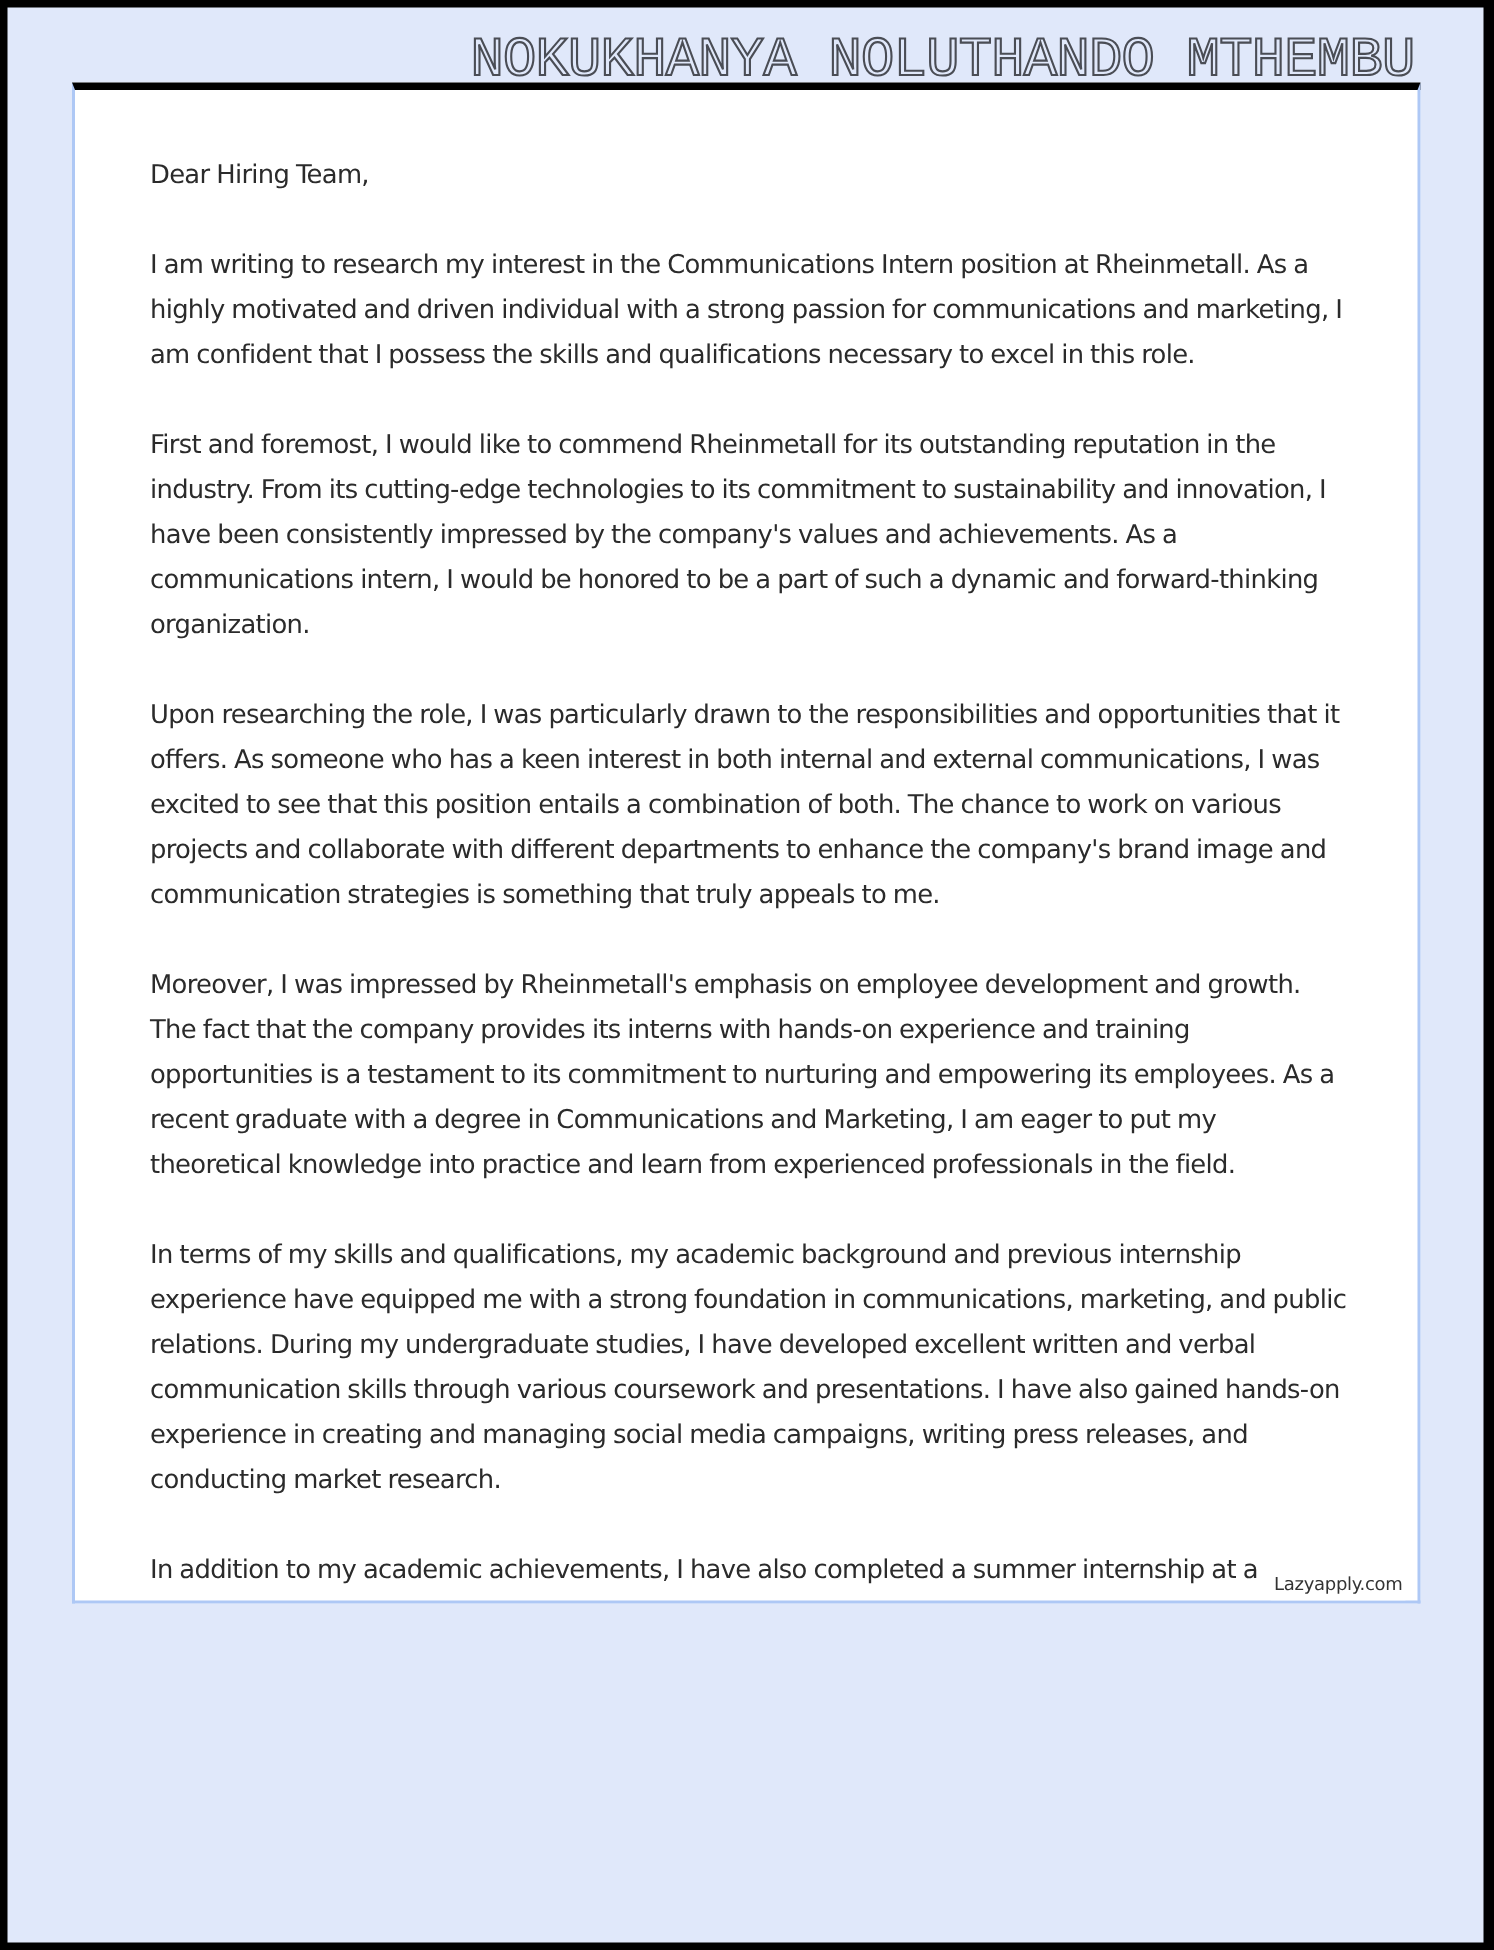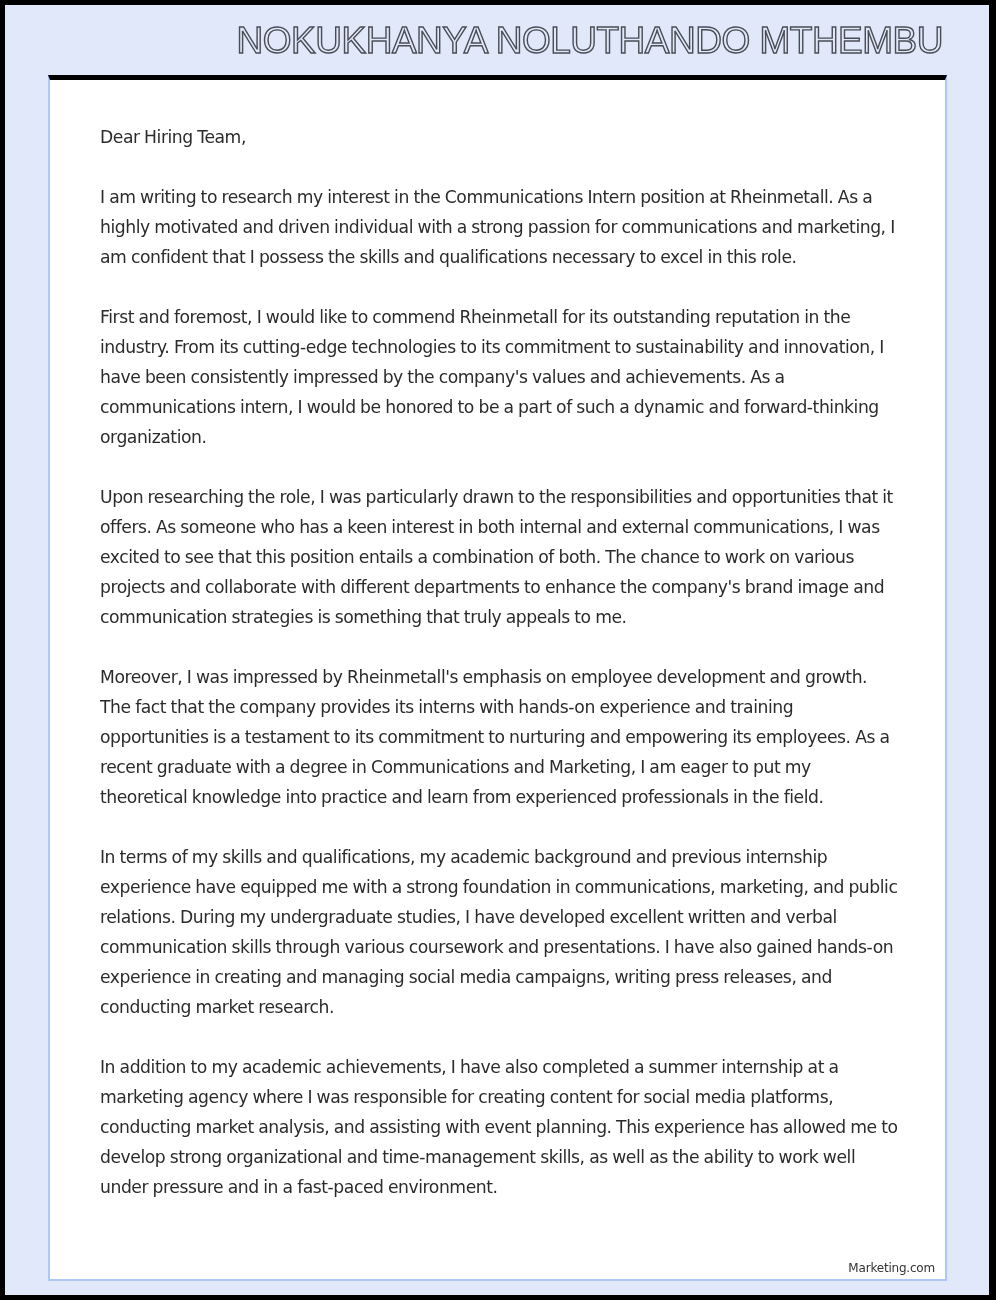--- a/index.html
+++ b/index.html
@@ -9,37 +9,36 @@
     font-family: "DejaVu Sans", sans-serif;
     position: relative;
   }
   .frame {
     position: absolute; left: 5px; top: 5px; width: 984px; height: 1290px;
     background: #e0e8fa;
   }
   .title {
     position: absolute; left: 190px; top: 12px; width: 748px;
     text-align: right;
-    font-family: Liberation Sans, sans-serif;
+    font-family: Liberation Mono, monospace;
     font-size: 37px; letter-spacing: -0.5px;
     color: #e0e8fa;
     -webkit-text-stroke: 1.4px #4a4d55;
     line-height: 48px;
     white-space: nowrap;
   }
   .card {
-    position: absolute; left: 43px; top: 50px; width: 899px; height: 1206px;
+    position: absolute; left: 43px; top: 50px; width: 899px; height: 1014px;
     background: #fff;
     border-top: 5px solid #000;
     border-left: 2px solid #aec8f5;
     border-right: 2px solid #aec8f5;
     border-bottom: 2px solid #aec8f5;
     box-sizing: border-box;
     overflow: hidden;
-    margin-top: 20px;
   }
   .letter {
     position: absolute; left: 50px; top: 42px; width: 800px;
     font-family: "DejaVu Sans", sans-serif;
     font-size: 17.2px; line-height: 30px; color: #2b2b2b;
     letter-spacing: -0.45px; word-spacing: -0.5px;
   }
   .letter p { margin: 0 0 30px 0; }
   .watermark {
     position: absolute; right: 8px; bottom: 0px;
@@ -57,15 +56,15 @@
   <div class="card">
     <div class="letter">
       <p>Dear Hiring Team,</p>
       <p>I am writing to research my interest in the Communications Intern position at Rheinmetall. As a highly motivated and driven individual with a strong passion for communications and marketing, I am confident that I possess the skills and qualifications necessary to excel in this role.</p>
       <p>First and foremost, I would like to commend Rheinmetall for its outstanding reputation in the industry. From its cutting-edge technologies to its commitment to sustainability and innovation, I have been consistently impressed by the company's values and achievements. As a communications intern, I would be honored to be a part of such a dynamic and forward-thinking organization.</p>
       <p>Upon researching the role, I was particularly drawn to the responsibilities and opportunities that it offers. As someone who has a keen interest in both internal and external communications, I was excited to see that this position entails a combination of both. The chance to work on various projects and collaborate with different departments to enhance the company's brand image and communication strategies is something that truly appeals to me.</p>
       <p>Moreover, I was impressed by Rheinmetall's emphasis on employee development and growth. The fact that the company provides its interns with hands-on experience and training opportunities is a testament to its commitment to nurturing and empowering its employees. As a recent graduate with a degree in Communications and Marketing, I am eager to put my theoretical knowledge into practice and learn from experienced professionals in the field.</p>
       <p>In terms of my skills and qualifications, my academic background and previous internship experience have equipped me with a strong foundation in communications, marketing, and public relations. During my undergraduate studies, I have developed excellent written and verbal communication skills through various coursework and presentations. I have also gained hands-on experience in creating and managing social media campaigns, writing press releases, and conducting market research.</p>
       <p>In addition to my academic achievements, I have also completed a summer internship at a marketing agency where I was responsible for creating content for social media platforms, conducting market analysis, and assisting with event planning. This experience has allowed me to develop strong organizational and time-management skills, as well as the ability to work well under pressure and in a fast-paced environment.</p>
     </div>
-    <div class="watermark">Marketing.com</div>
+    <div class="watermark">Lazyapply.com</div>
   </div>
 </div>
 
 </body></html>

